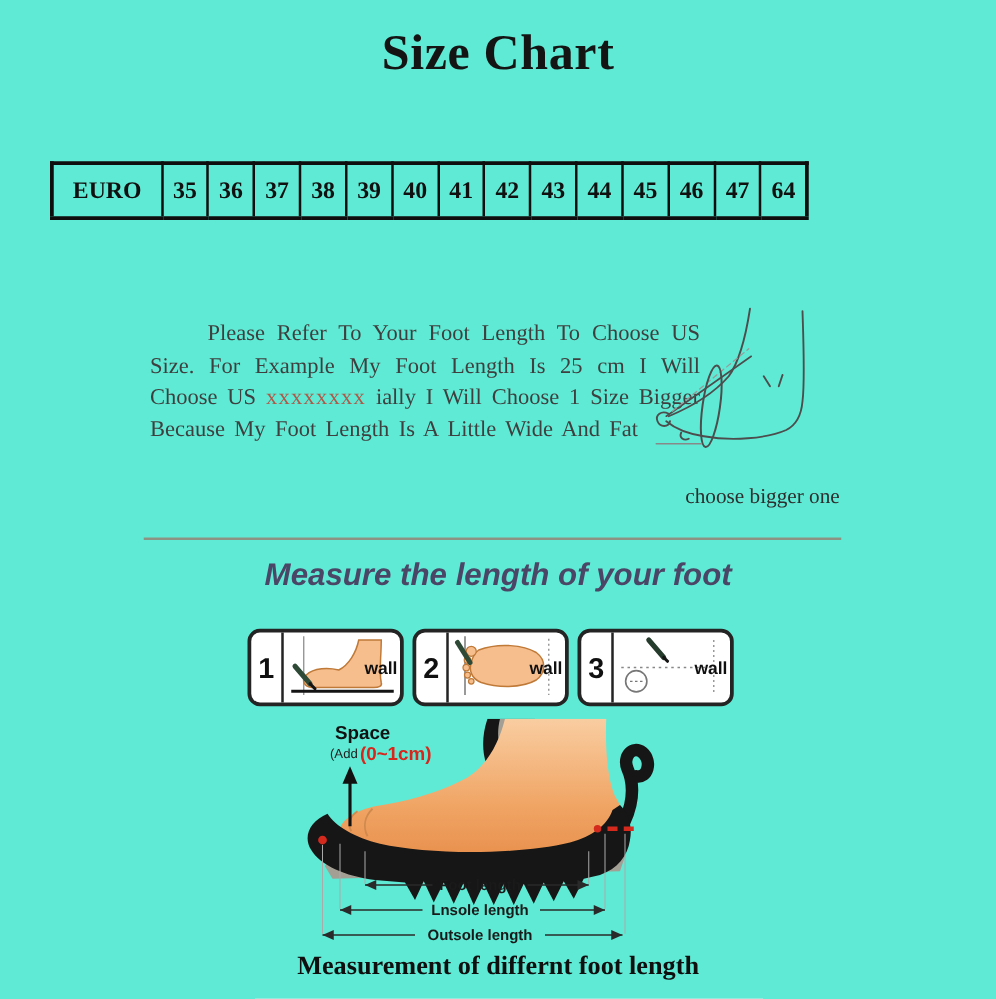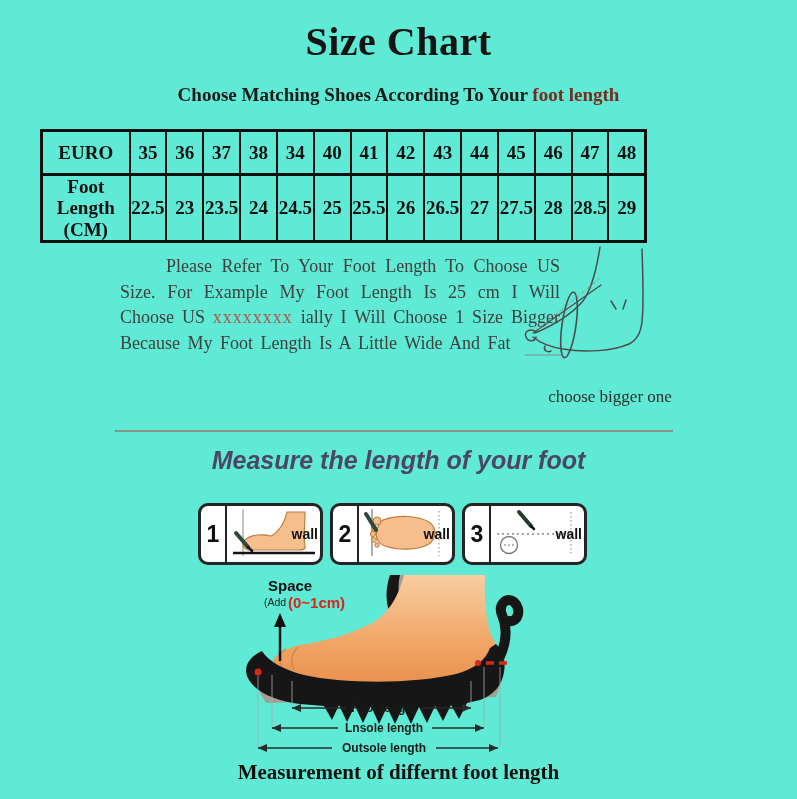--- a/index.html
+++ b/index.html
@@ -48,62 +48,42 @@
   .caption{position:absolute;top:760px;left:0;width:100%;text-align:center;
         font-size:21px;font-weight:bold;color:#0f0f0f;}
 </style>
 </head>
 <body>
 
 <div class="page">
 
   <h1 class="page-title">Size Chart</h1>
 
-  <div class="subtitle">
-    <span>Choose Matching Shoes According To Your </span><span class="hl">foot length</span>
-  </div>
 
   <table class="size">
     <colgroup>
         <col style="width:88px">
       </colgroup>
     <tbody>
         <tr class="r1">
       <th>EURO</th>
       <td>35</td>
       <td>36</td>
       <td>37</td>
       <td>38</td>
-      <td>34</td>
+      <td>39</td>
       <td>40</td>
       <td>41</td>
       <td>42</td>
       <td>43</td>
       <td>44</td>
       <td>45</td>
       <td>46</td>
       <td>47</td>
-      <td>48</td>
-    </tr>
-    <tr class="r2">
-      <th>Foot Length (CM)</th>
-      <td>22.5</td>
-      <td>23</td>
-      <td>23.5</td>
-      <td>24</td>
-      <td>24.5</td>
-      <td>25</td>
-      <td>25.5</td>
-      <td>26</td>
-      <td>26.5</td>
-      <td>27</td>
-      <td>27.5</td>
-      <td>28</td>
-      <td>28.5</td>
-      <td>29</td>
+      <td>64</td>
     </tr>
   </tbody>
     </table>
 
   <div class="attention">
     <p class="att-body"><span>Please Refer To Your Foot Length To Choose US Size. For Example My Foot Length Is 25 cm I Will Choose US </span><span class="redacted">xxxxxxxx</span><span> ially I Will Choose 1 Size Bigger Because My Foot Length Is A Little Wide And Fat</span></p>
   </div>
 
   <svg class="foot-sketch" width="160" height="150" viewBox="0 0 160 150">
     <g fill="none" stroke="#4d4d4d" stroke-width="1.5" stroke-linecap="round">

